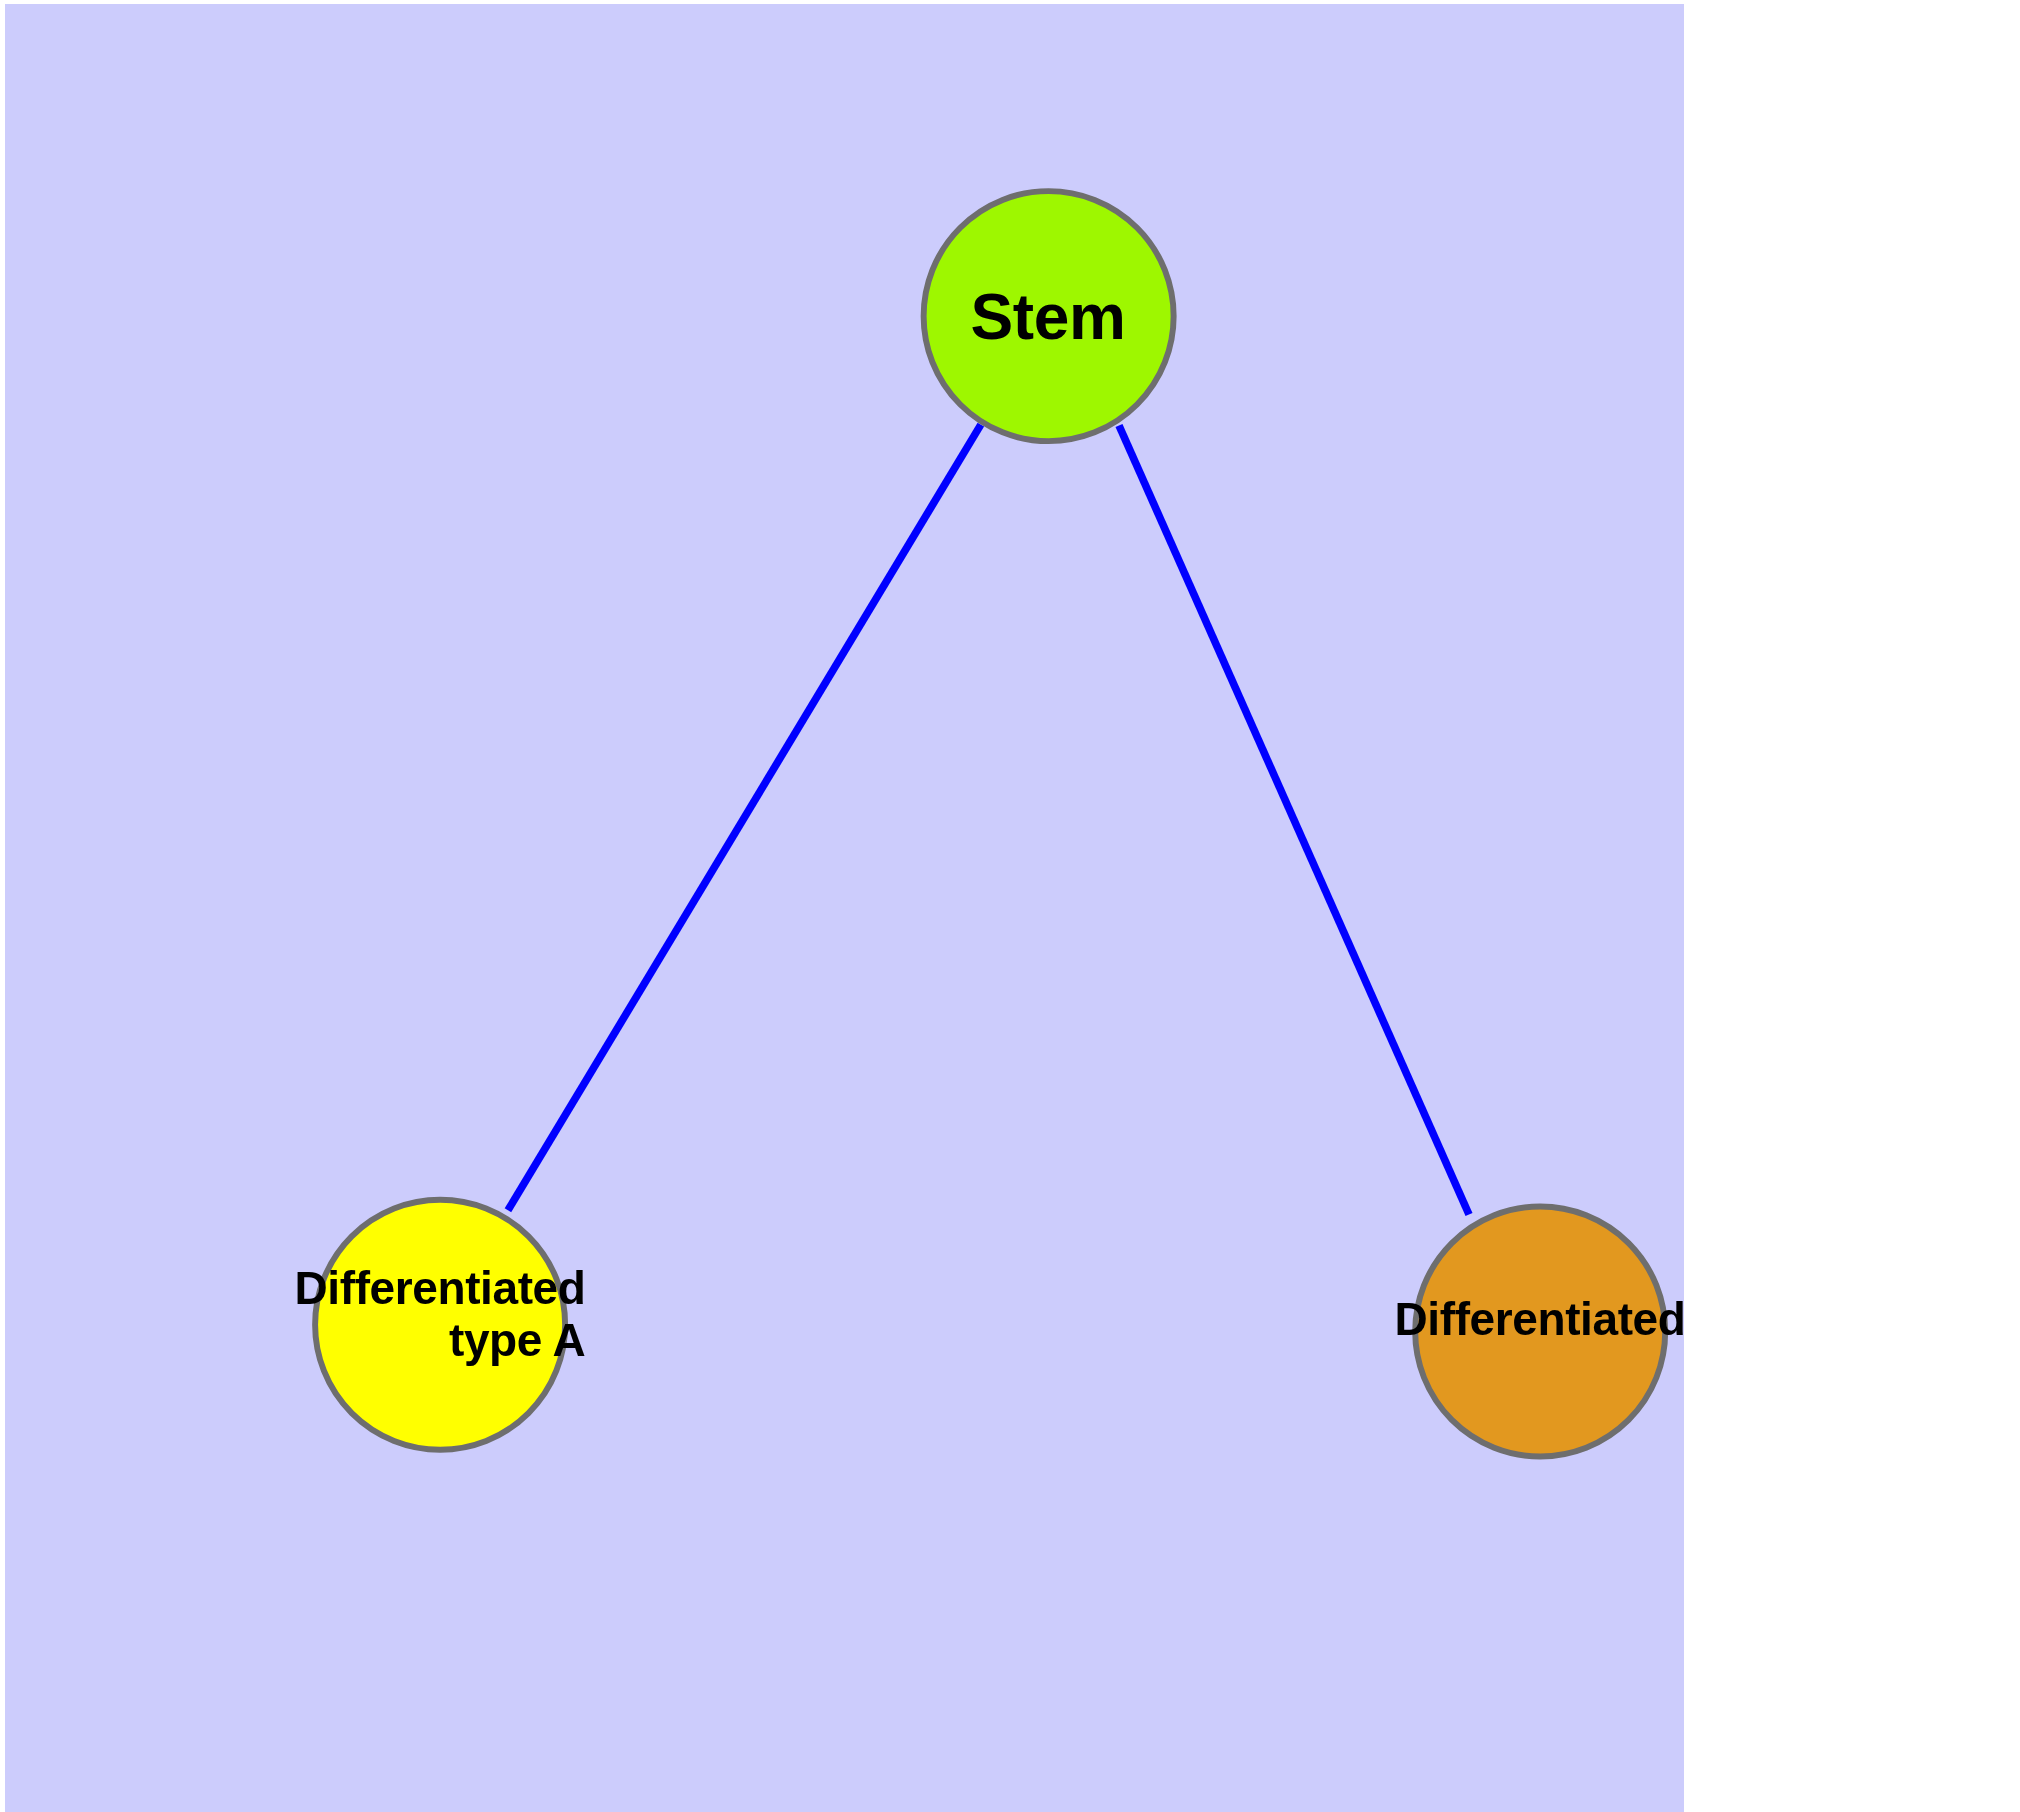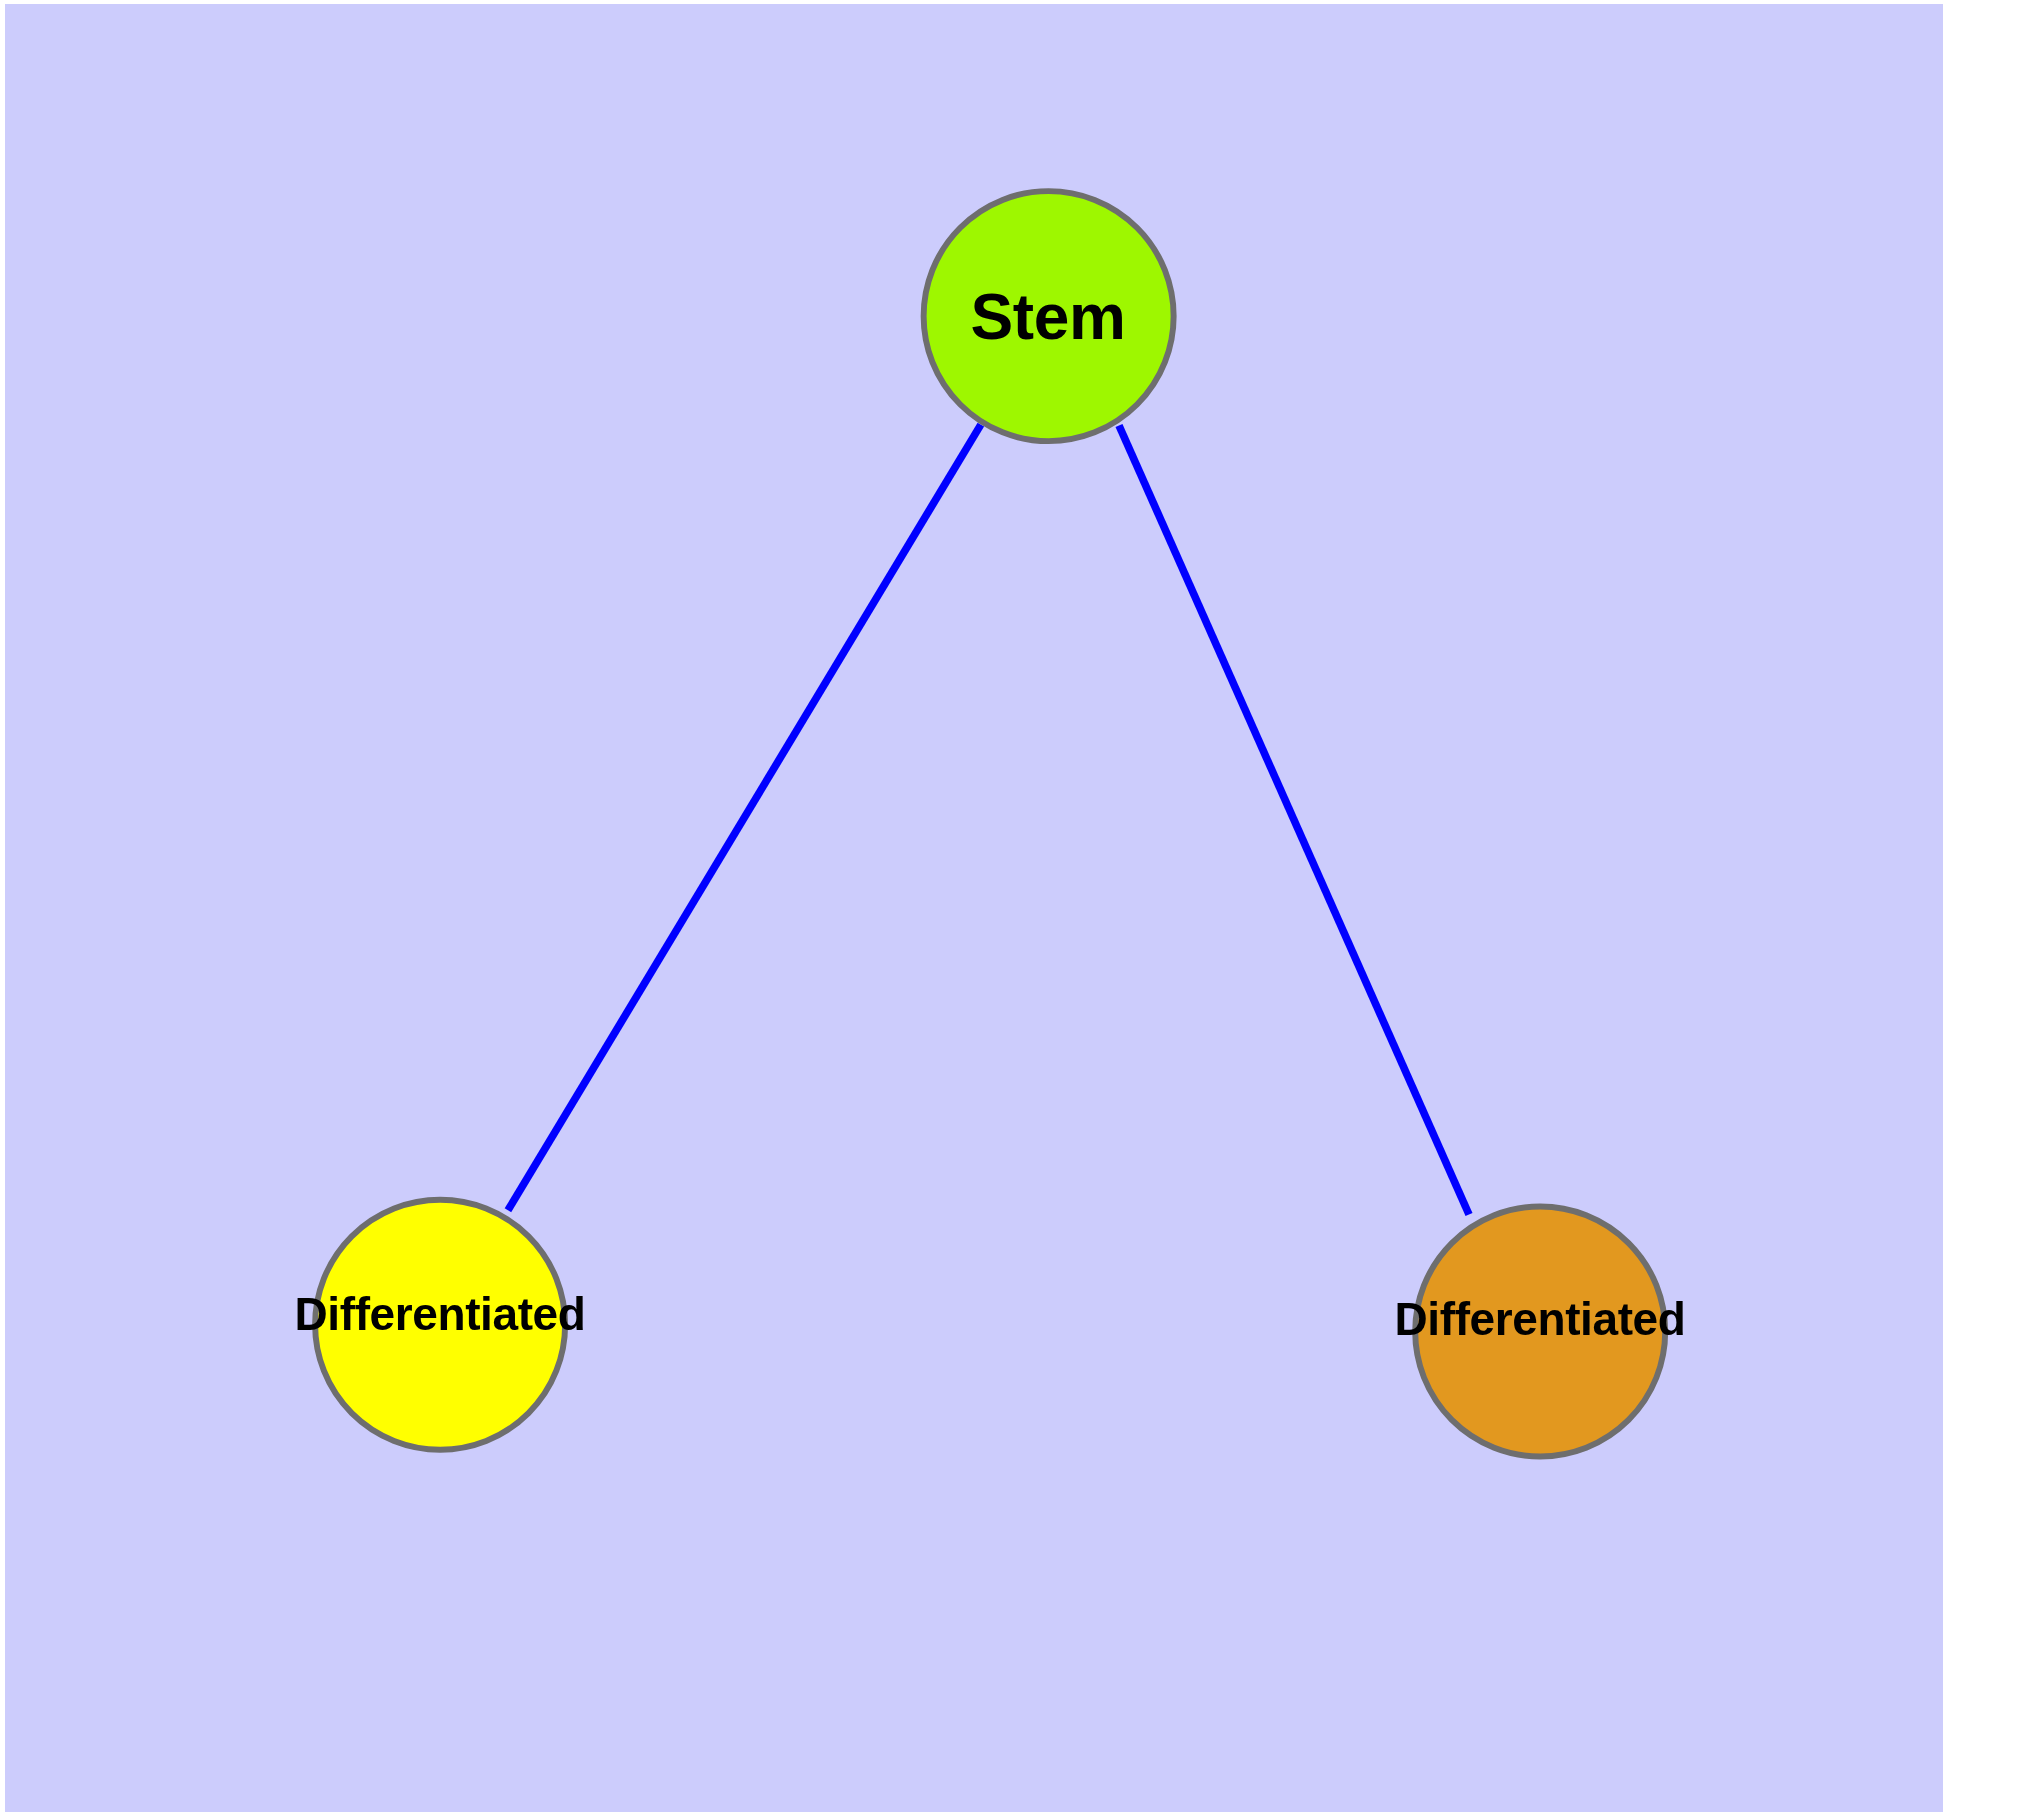--- a/index.html
+++ b/index.html
@@ -6,21 +6,21 @@
   html, body {
     margin: 0;
     padding: 0;
     background: #ffffff;
   }
   body {
     font-family: "Liberation Sans", sans-serif;
   }
   #canvas {
     position: relative;
-    width: 1943px;
+    width: 1684px;
     height: 1812px;
     background: #ffffff;
     overflow: hidden;
   }
   #plot-area {
     position: absolute;
     left: 5.1px;
     top: 4.2px;
     width: 2012px;
     height: 1808px;
@@ -73,20 +73,21 @@
       <circle cx="1817" cy="1571" r="147.5" fill="#e2981f" stroke="#6e6e6e" stroke-width="7"></circle>
     </g>
   </svg>
 
   <div class="node-label label-stem" style="left:1048px; top:318px;">
     <span>Stem</span>
   </div>
 
   <div class="node-label label-diff" style="left:440px; top:1315px;">
     <span>Differentiated</span><br>
+    <span>type A</span>
   </div>
 
   <div class="node-label label-diff" style="left:1540px; top:1320px;">
     <span>Differentiated</span><br>
   </div>
 
 </div>
 
 
 </body></html>

